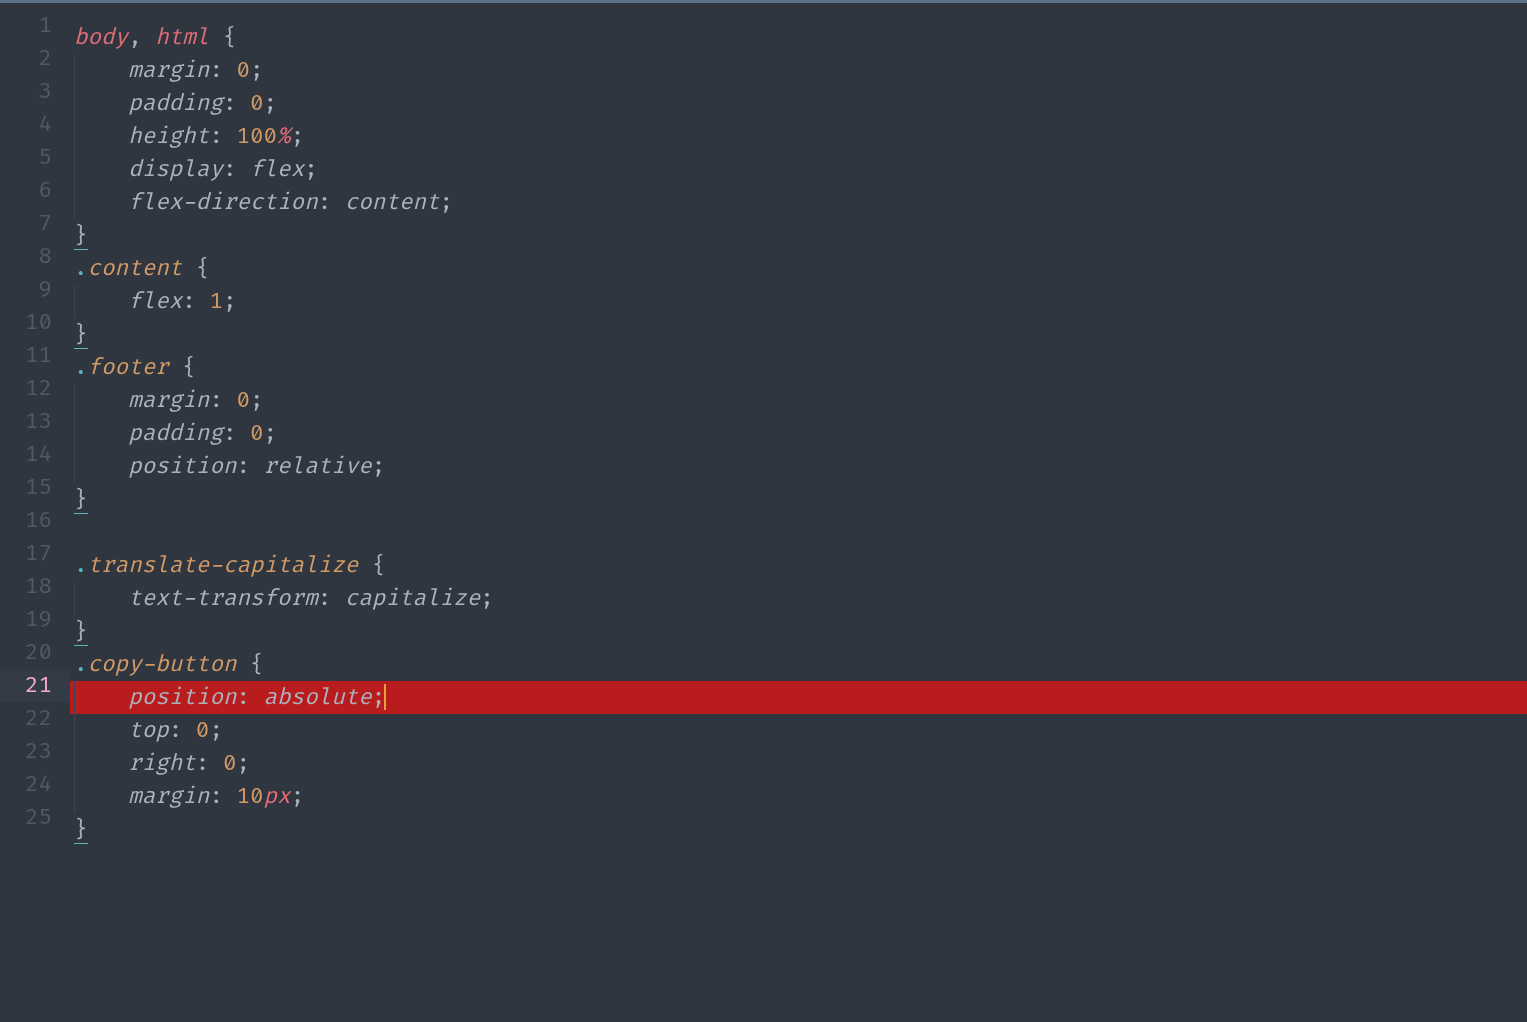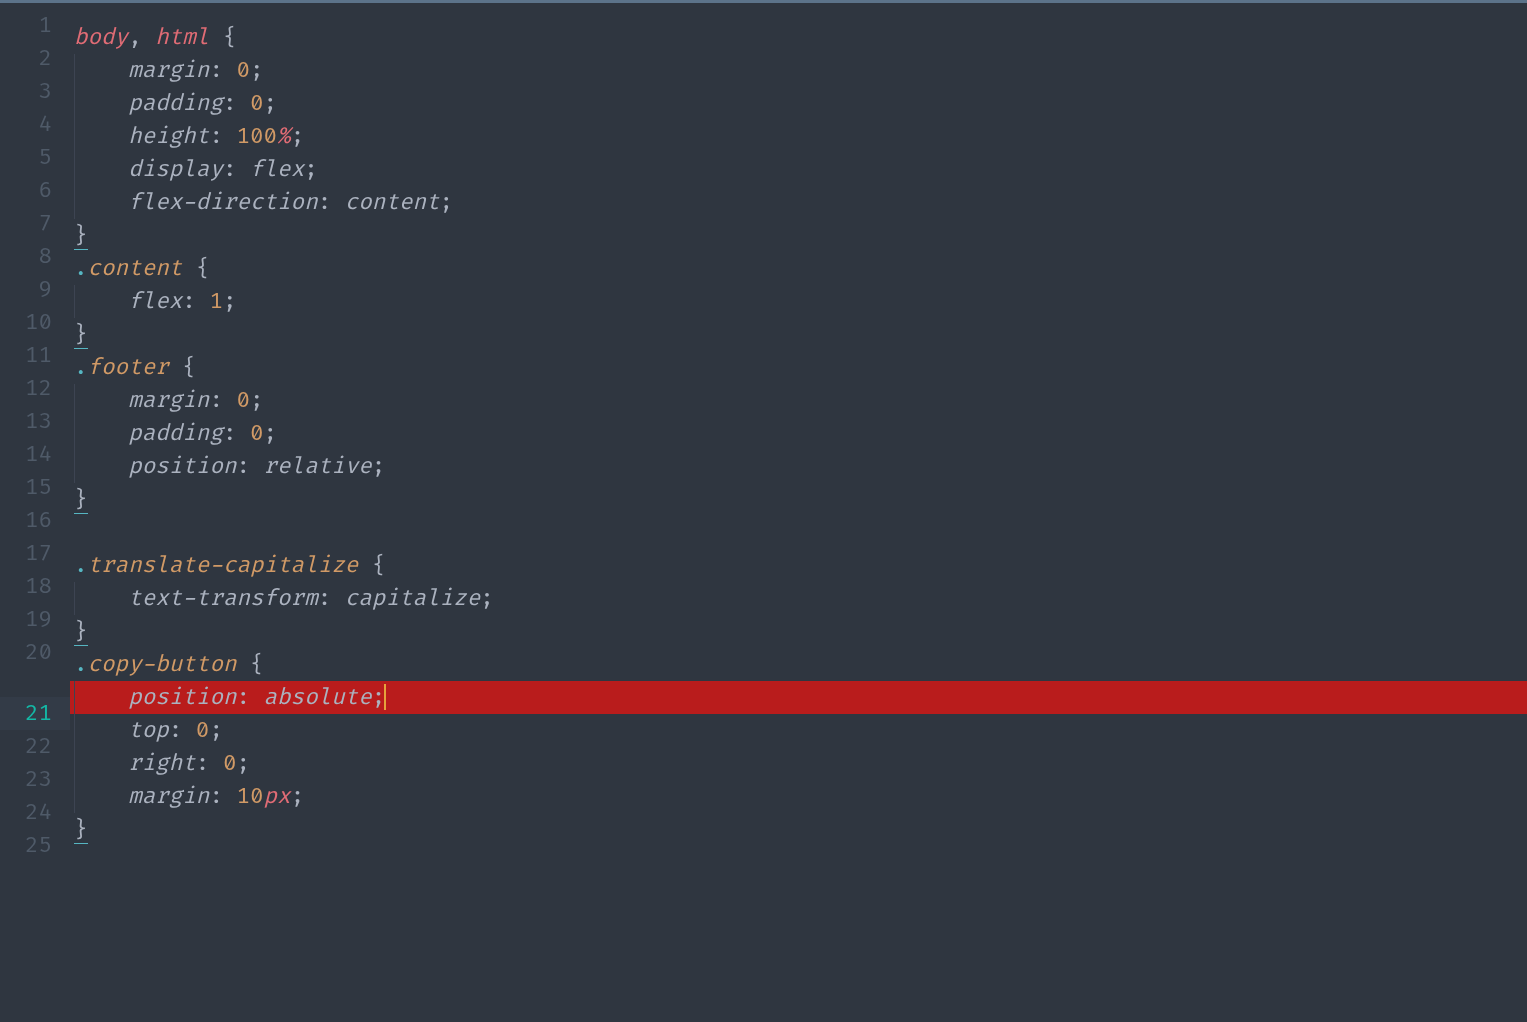--- a/index.html
+++ b/index.html
@@ -28,23 +28,22 @@
   color: #4f5a68;
   font-style: normal;
   user-select: none;
 }
 .gutter .ln {
   height: 33px;
   line-height: 33px;
   padding-right: 18px;
 }
 .gutter .ln.active {
-  color: #14b8a6;
+  color: #f9a8d4;
   background: #333b47;
-  margin-top: 28px;
 }
 .code {
   flex: 1;
   padding-top: 18px;
   position: relative;
 }
 .line {
   height: 33px;
   line-height: 33px;
   white-space: pre;

